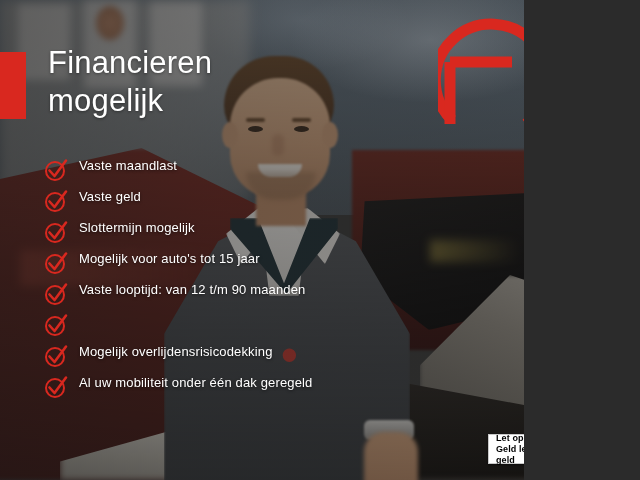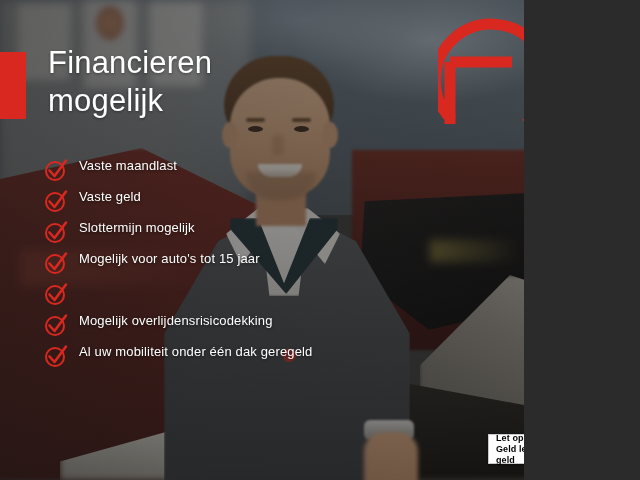--- a/index.html
+++ b/index.html
@@ -336,20 +336,29 @@
       </span>
       <span class="bullet-text">Mogelijk voor auto's tot 15 jaar</span>
     </li>
     <li class="bullet">
       <span class="check-icon">
         <svg viewBox="0 0 24 24" width="24" height="24">
           <circle cx="11" cy="13" r="9" fill="none" stroke="#d9281f" stroke-width="2"></circle>
           <path d="M5.5 12.5 L10.5 18 L22 2.5" fill="none" stroke="#d9281f" stroke-width="2.6" stroke-linecap="round" stroke-linejoin="round"></path>
         </svg>
       </span>
+      <span class="bullet-text">Vaste looptijd: van 12 t/m 90 maanden</span>
+    </li>
+    <li class="bullet">
+      <span class="check-icon">
+        <svg viewBox="0 0 24 24" width="24" height="24">
+          <circle cx="11" cy="13" r="9" fill="none" stroke="#d9281f" stroke-width="2"></circle>
+          <path d="M5.5 12.5 L10.5 18 L22 2.5" fill="none" stroke="#d9281f" stroke-width="2.6" stroke-linecap="round" stroke-linejoin="round"></path>
+        </svg>
+      </span>
     </li>
     <li class="bullet">
       <span class="check-icon">
         <svg viewBox="0 0 24 24" width="24" height="24">
           <circle cx="11" cy="13" r="9" fill="none" stroke="#d9281f" stroke-width="2"></circle>
           <path d="M5.5 12.5 L10.5 18 L22 2.5" fill="none" stroke="#d9281f" stroke-width="2.6" stroke-linecap="round" stroke-linejoin="round"></path>
         </svg>
       </span>
       <span class="bullet-text">Mogelijk overlijdensrisicodekking</span>
     </li>

